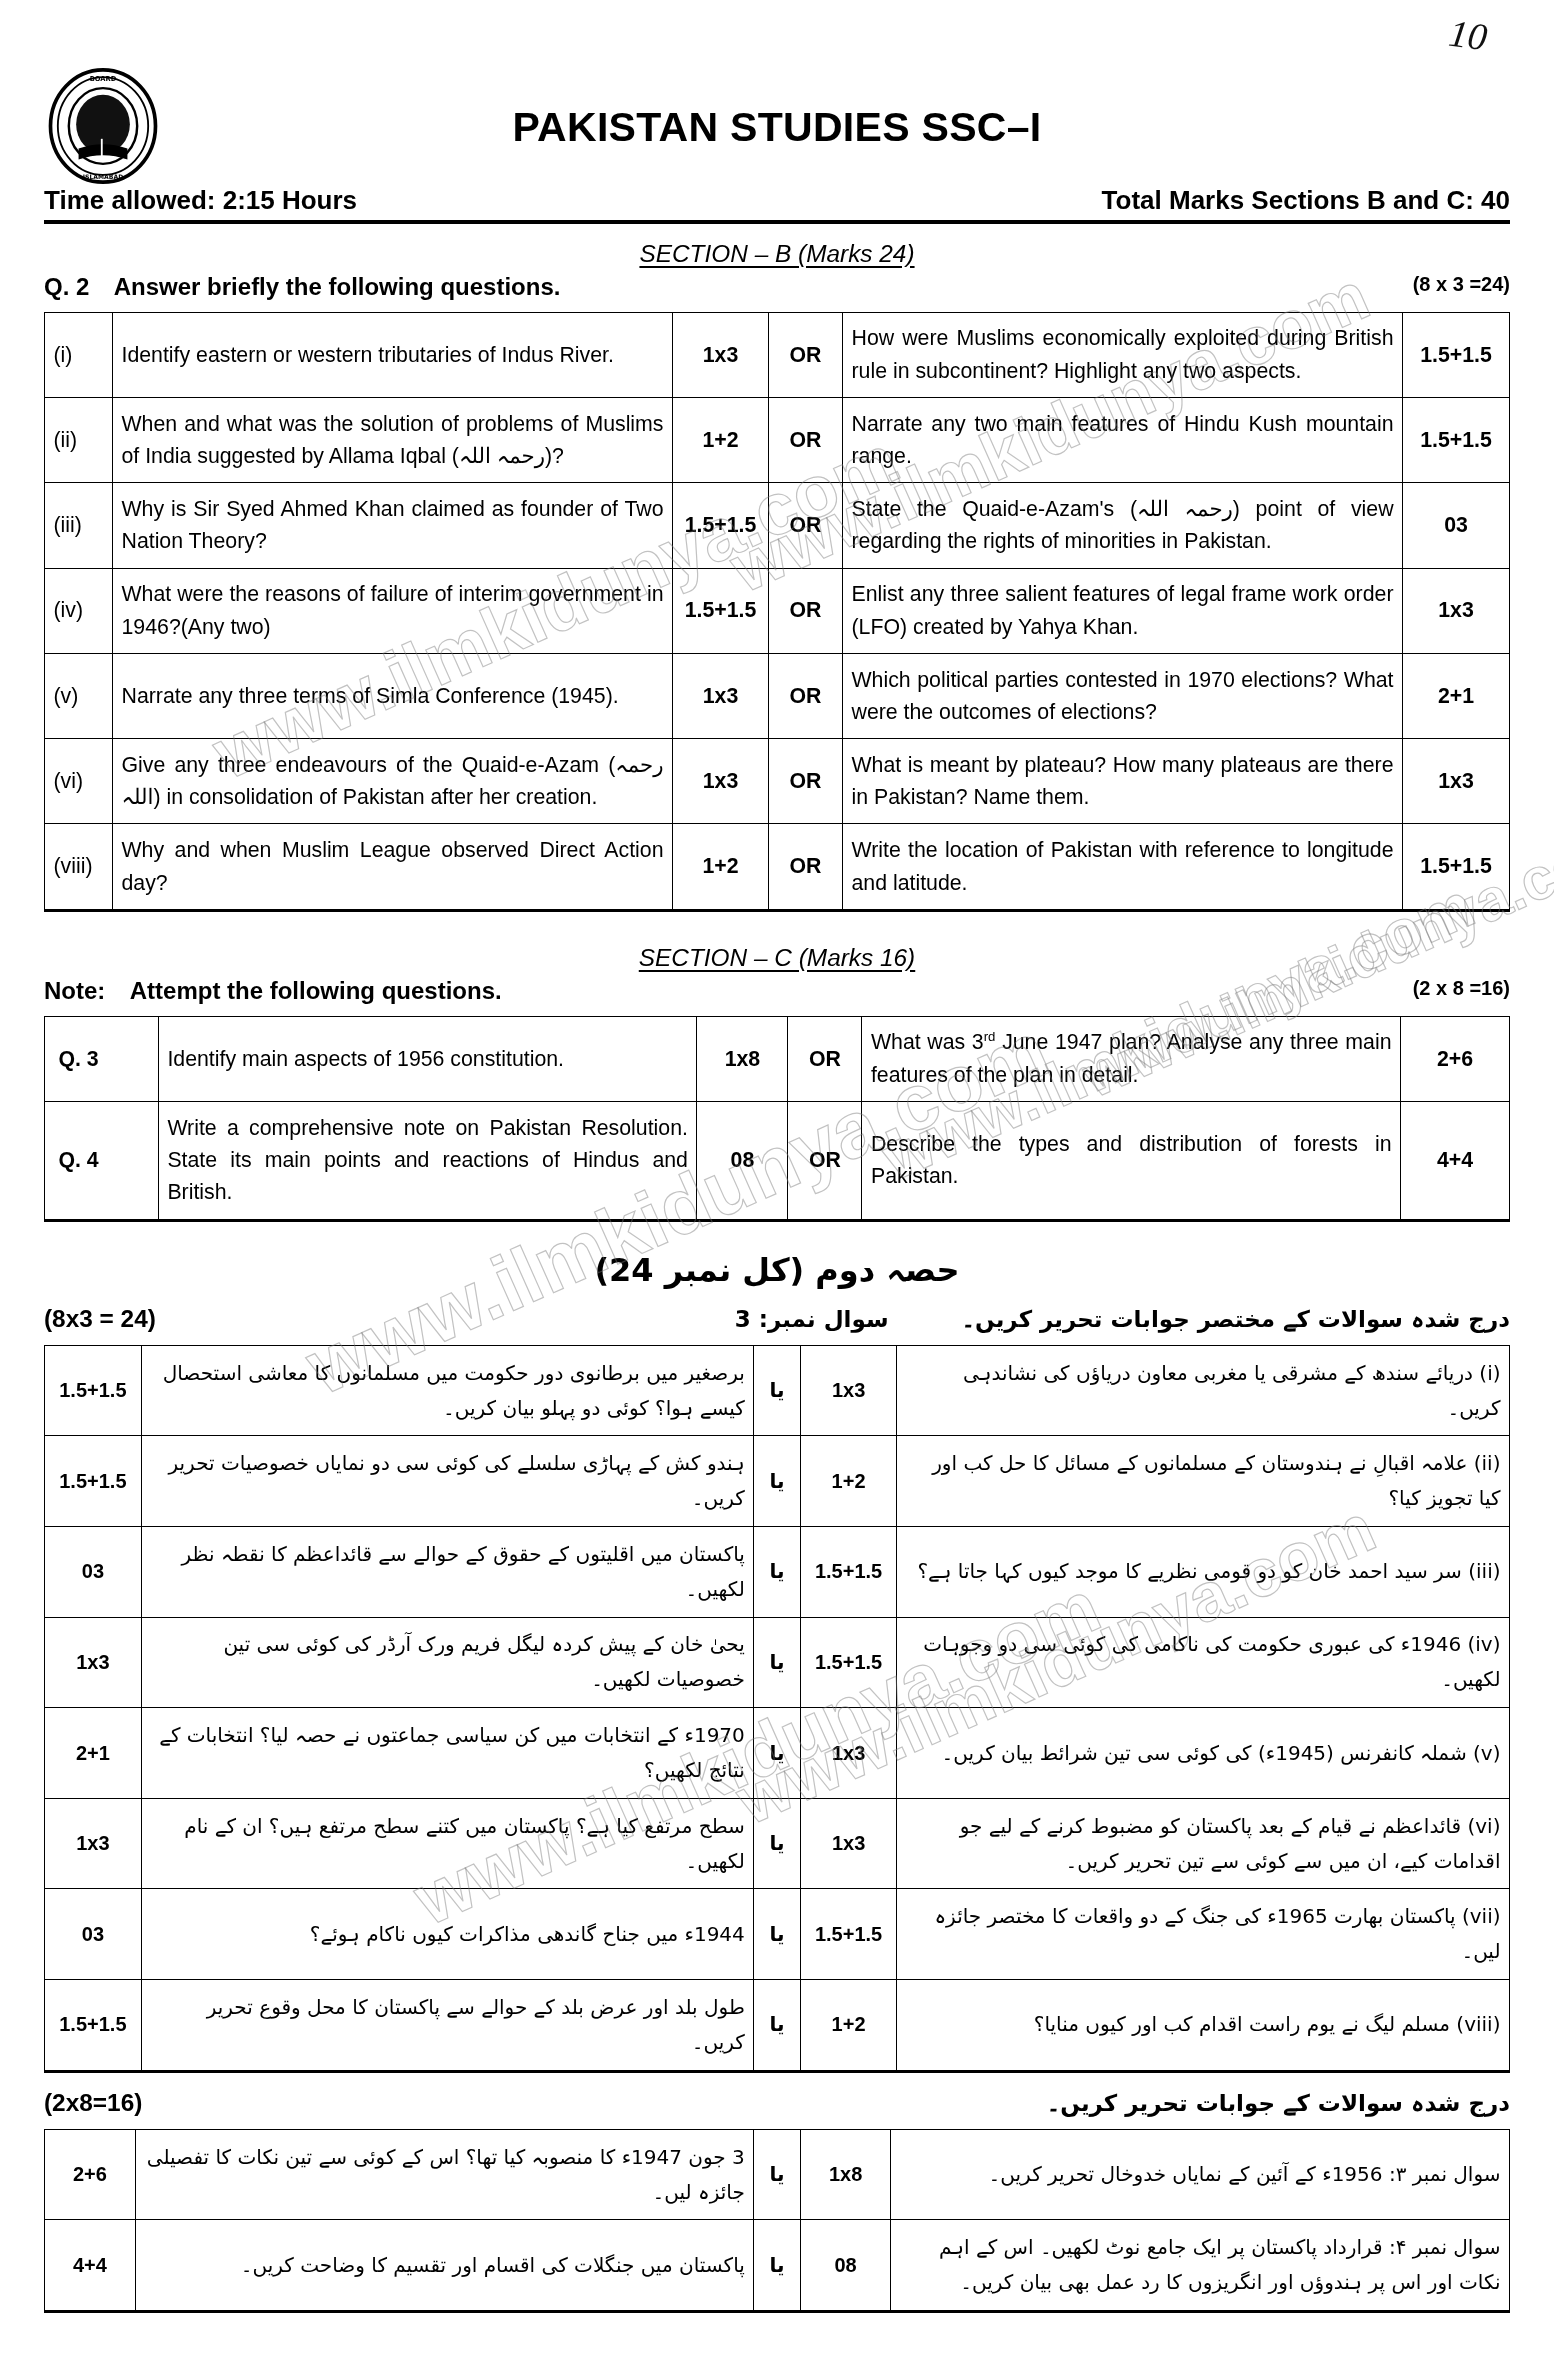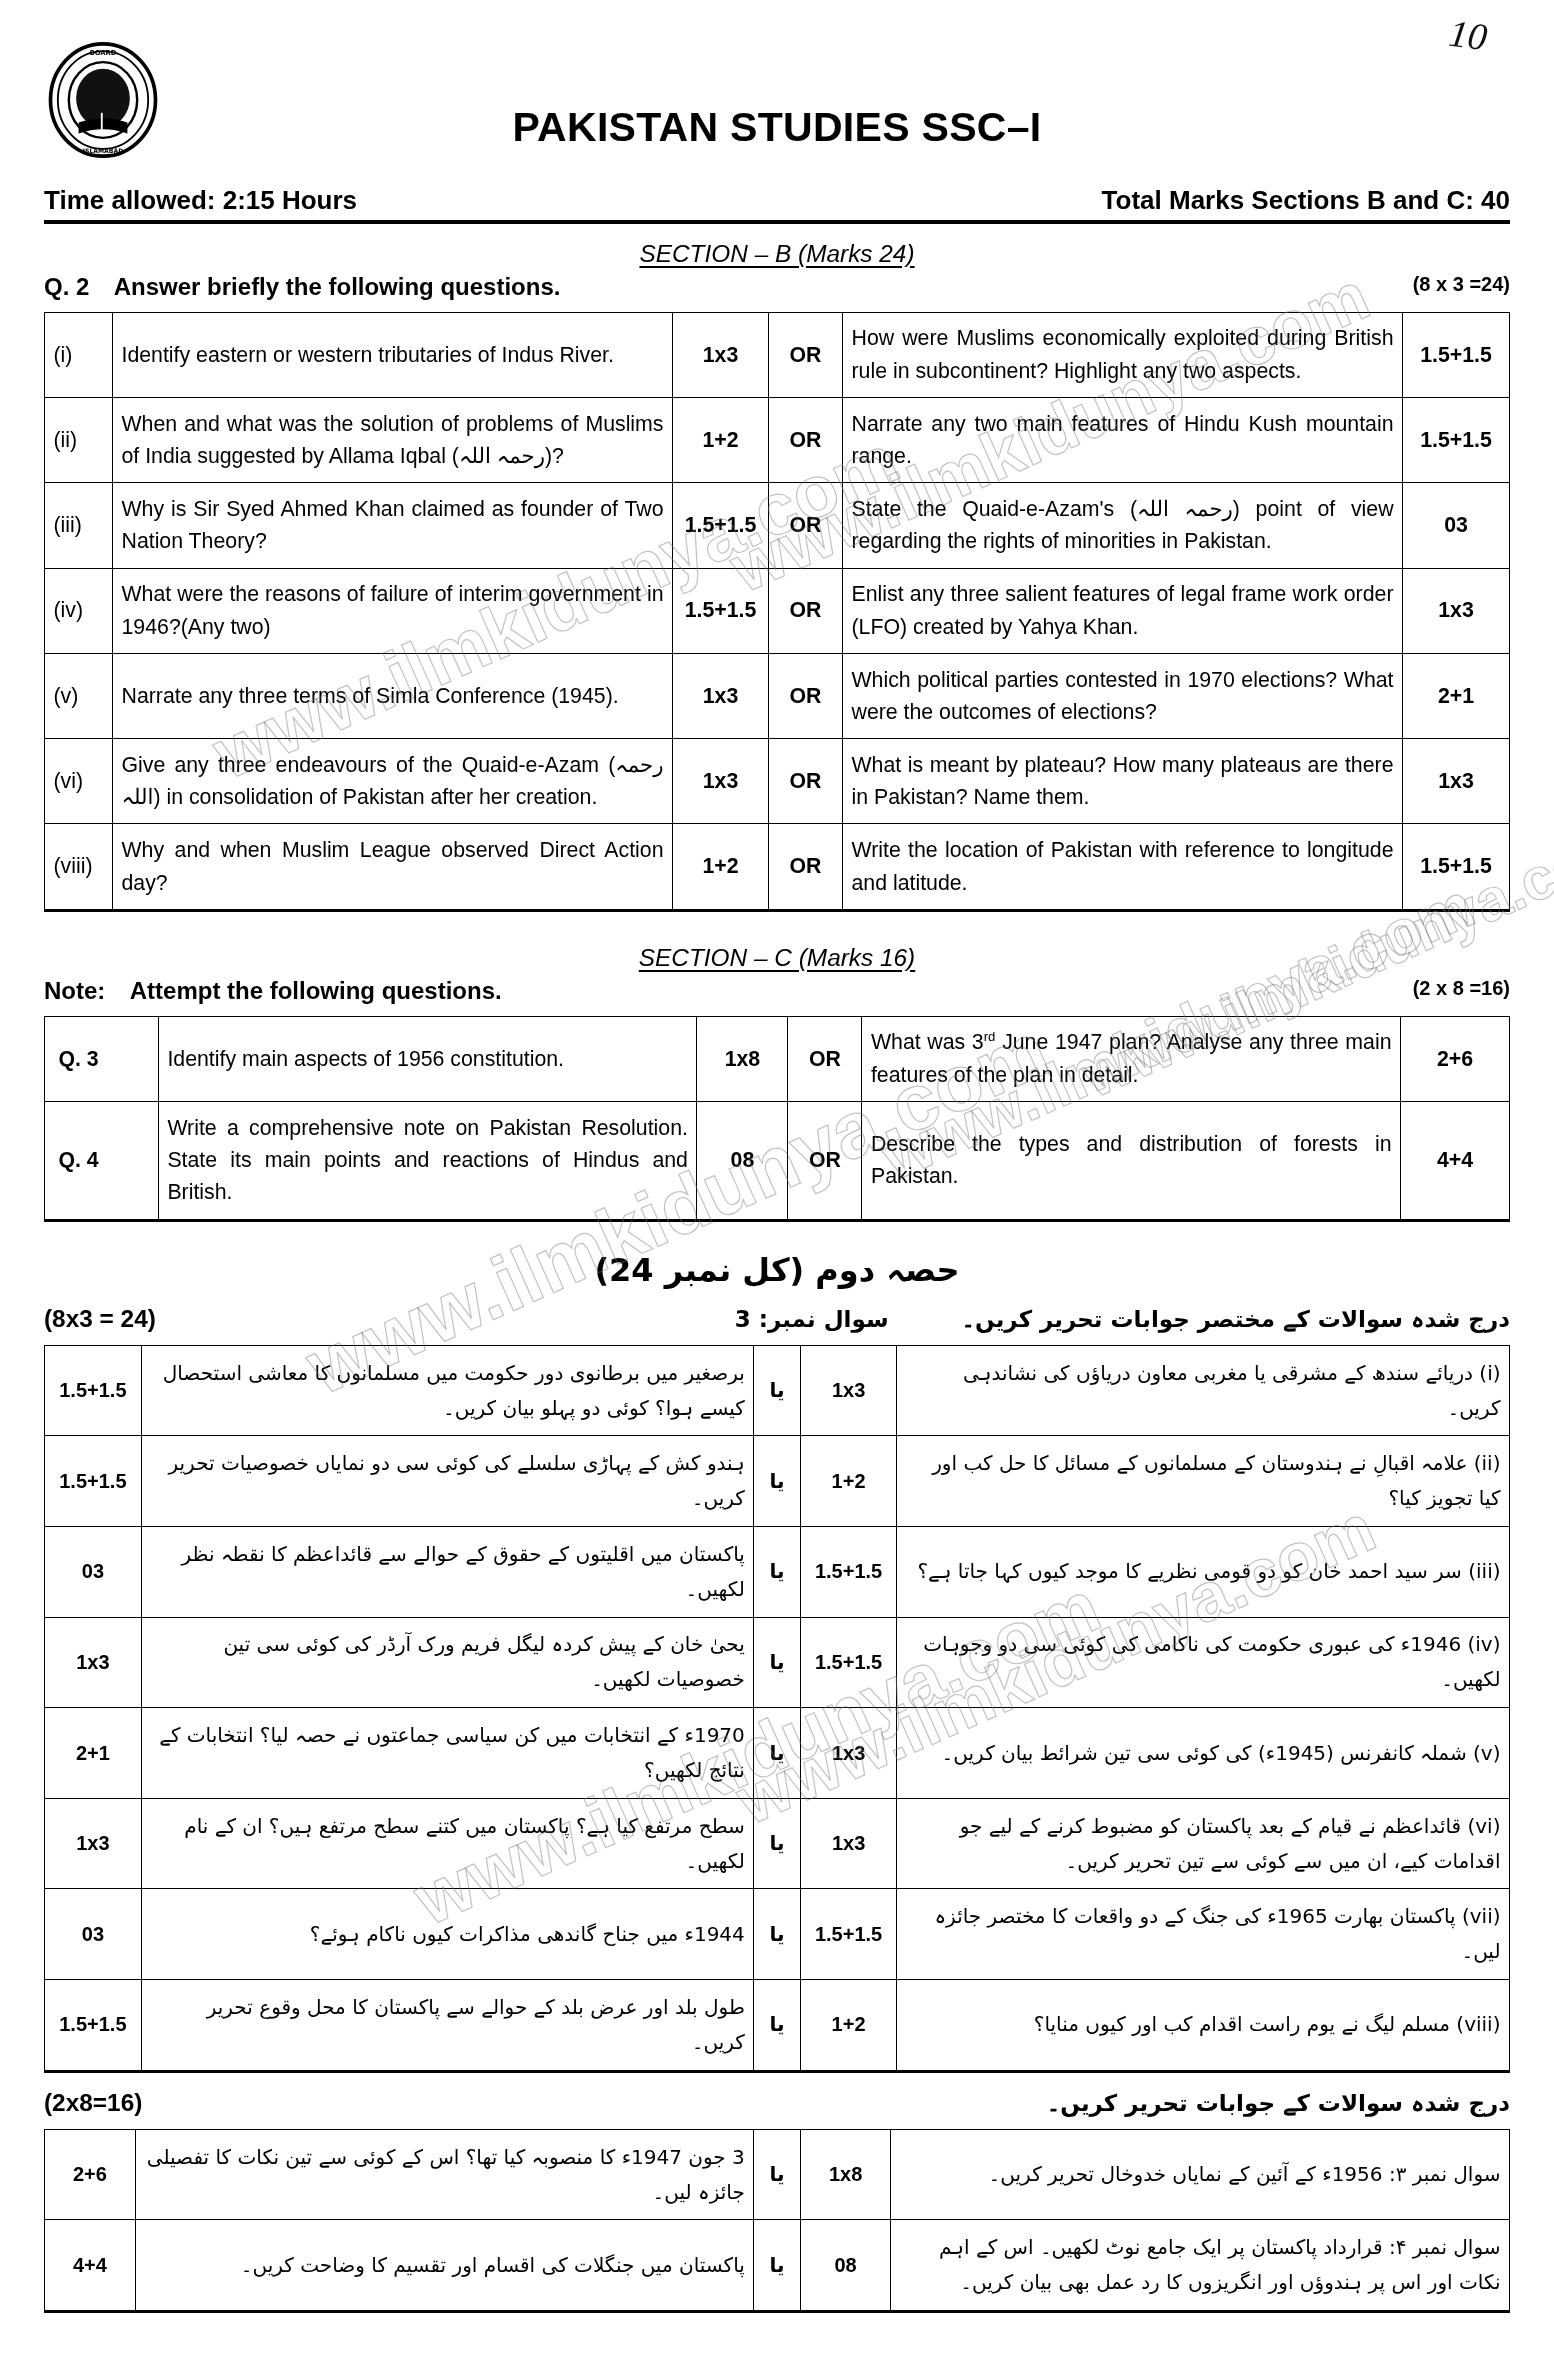--- a/index.html
+++ b/index.html
@@ -34,21 +34,21 @@
   .wm7 { left:1073px; top:1049px; font-size:59px;  transform:rotate(-24deg); }
 
   
   .hand-mark {
     position:absolute; right:67px; top:13.4px;
     font-family:"Liberation Serif", serif;
     font-size:38px; color:#111; font-style:italic;
     transform:rotate(8deg);
   }
   .logo {
-    position:absolute; left:48px; top:42px;
+    position:absolute; left:48px; top:68px;
     width:110px; height:116px;
   }
   .logo svg { width:110px; height:116px; display:block; }
 
   .main-title {
     text-align:center;
     font-size:41px;
     font-weight:bold;
     letter-spacing:0.3px;
     padding-top:104px;

